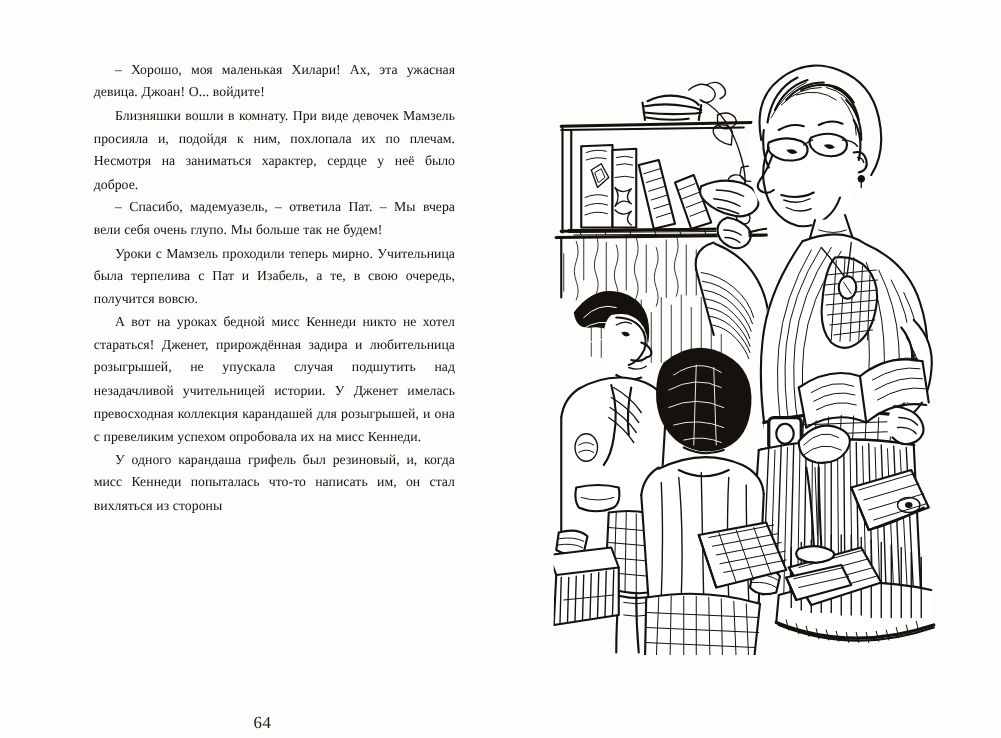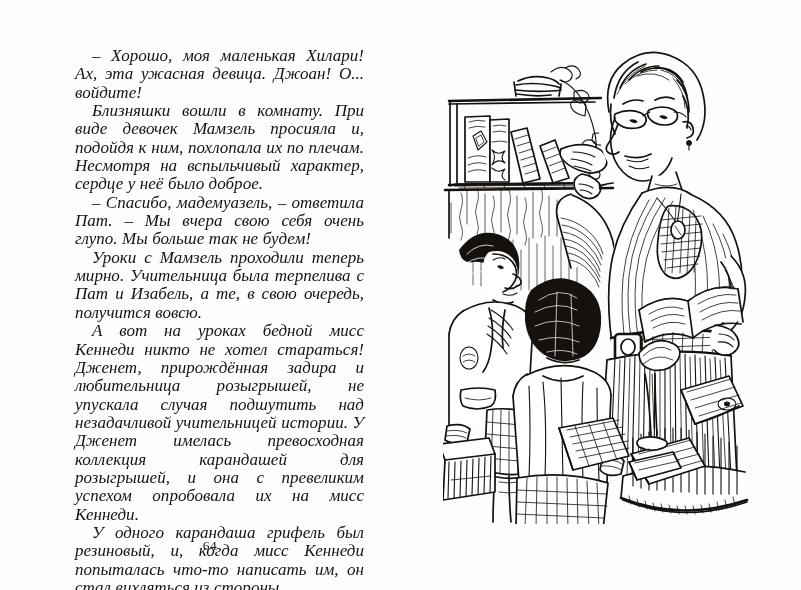--- a/index.html
+++ b/index.html
@@ -27,33 +27,32 @@
     left: 75px;
     top: 47px;
     width: 289px;
     color: #15120f;
   }
 
   .para {
     margin: 0;
     text-align: justify;
     text-align-last: left;
-    font-size: 17px;
+    font-size: 11px;
     line-height: 18.35px;
     letter-spacing: 0.02px;
     word-spacing: 0.2px;
     text-indent: 17px;
-    font-style: italic;
     -webkit-font-smoothing: antialiased;
   }
 
   #page-number {
     position: absolute;
     left: 0;
-    top: 538px;
+    top: 570px;
     width: 420px;
     text-align: center;
     font-size: 13.5px;
     color: #1a1714;
     letter-spacing: 0.5px;
   }
 
   
   #illustration {
     position: absolute;
@@ -72,22 +71,22 @@
   .w-bold { stroke-width: 2.6; }
   .paper  { fill: #ffffff; stroke: none; }
 </style>
 </head>
 <body>
 
 <div id="page">
 
   <div id="text-column">
     <p class="para">– Хорошо, моя маленькая Хилари! Ах, эта ужасная девица. Джоан! О... войдите!</p>
-    <p class="para">Близняшки вошли в комнату. При виде девочек Мамзель просияла и, подойдя к ним, похлопала их по плечам. Несмотря на вспыльчивый характер, сердце у неё было доброе.</p>
-    <p class="para">– Спасибо, мадемуазель, – ответила Пат. – Мы вчера свою себя очень глупо. Мы больше так не будем!</p>
+    <p class="para">Близняшки вошли в комнату. При виде девочек Мамзель просияла и, подойдя к ним, похлопала их по плечам. Несмотря на заниматься характер, сердце у неё было доброе.</p>
+    <p class="para">– Спасибо, мадемуазель, – ответила Пат. – Мы вчера вели себя очень глупо. Мы больше так не будем!</p>
     <p class="para">Уроки с Мамзель проходили теперь мирно. Учительница была терпелива с Пат и Изабель, а те, в свою очередь, получится вовсю.</p>
     <p class="para">А вот на уроках бедной мисс Кеннеди никто не хотел стараться! Дженет, прирождённая задира и любительница розыгрышей, не упускала случая подшутить над незадачливой учительницей истории. У Дженет имелась превосходная коллекция карандашей для розыгрышей, и она с превеликим успехом опробовала их на мисс Кеннеди.</p>
     <p class="para">У одного карандаша грифель был резиновый, и, когда мисс Кеннеди попыталась что-то написать им, он стал вихляться из стороны</p>
   </div>
 
   <div id="page-number">64</div>
 
   <div id="illustration">
     <svg viewBox="0 0 310 486" xmlns="http://www.w3.org/2000/svg" aria-hidden="true">
 

